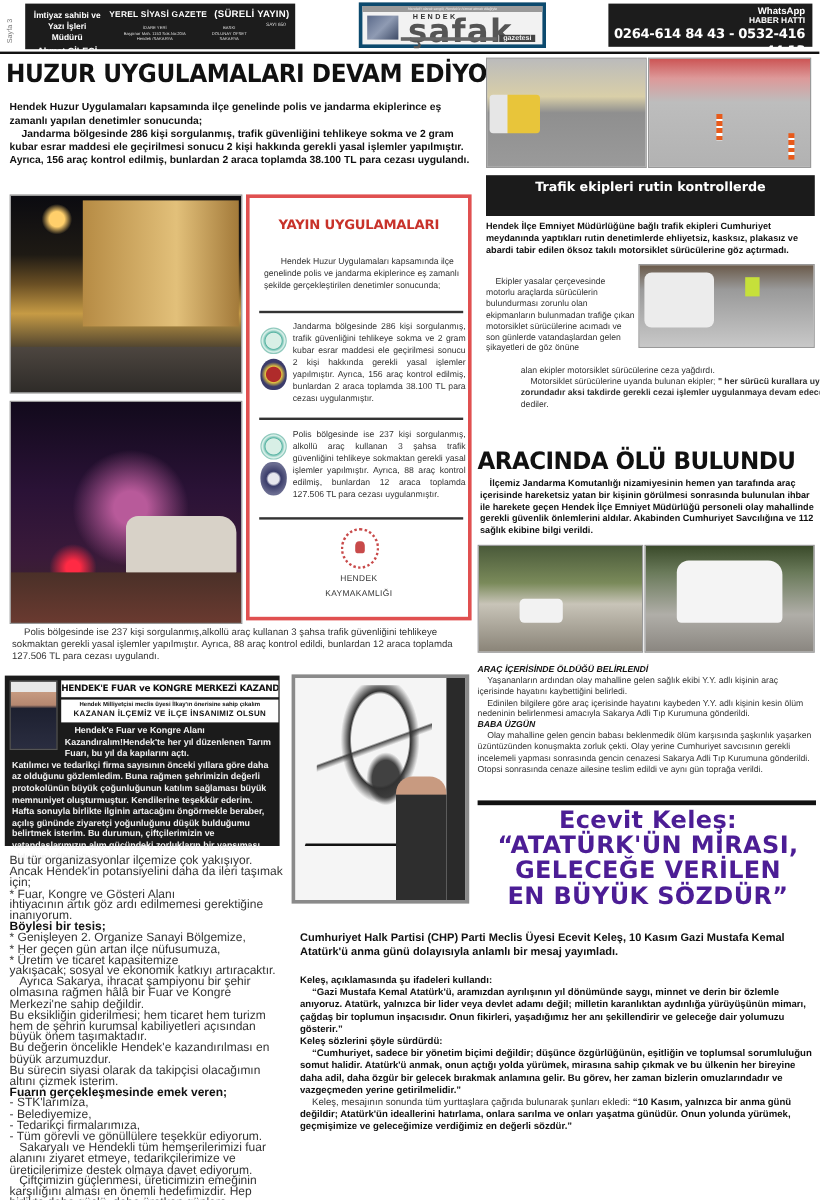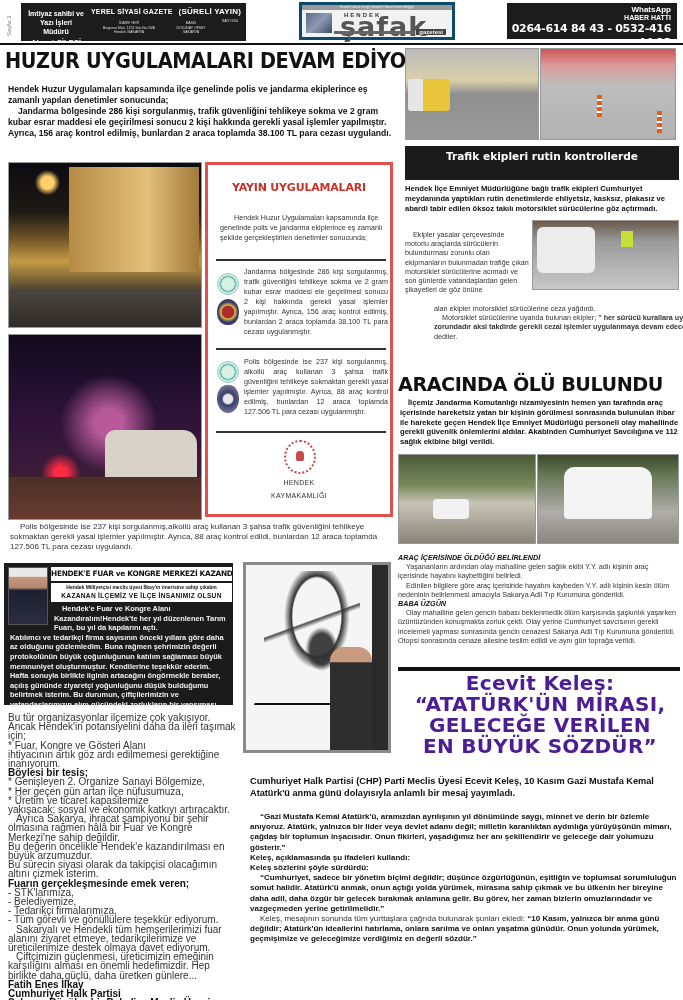--- a/index.html
+++ b/index.html
@@ -219,20 +219,21 @@
   <div>Bu tür organizasyonlar ilçemize çok yakışıyor.</div>
   <div>Ancak Hendek'in potansiyelini daha da ileri taşımak için;</div>
   <div>* Fuar, Kongre ve Gösteri Alanı</div>
   <div>ihtiyacının artık göz ardı edilmemesi gerektiğine inanıyorum.</div>
   <div class="bold">Böylesi bir tesis;</div>
   <div>* Genişleyen 2. Organize Sanayi Bölgemize,</div>
   <div>* Her geçen gün artan ilçe nüfusumuza,</div>
   <div>* Üretim ve ticaret kapasitemize</div>
   <div>yakışacak; sosyal ve ekonomik katkıyı artıracaktır.</div>
   <div class="ind">Ayrıca Sakarya, ihracat şampiyonu bir şehir olmasına rağmen hâlâ bir Fuar ve Kongre Merkezi'ne sahip değildir.</div>
+  <div>Bu eksikliğin giderilmesi; hem ticaret hem turizm hem de şehrin kurumsal kabiliyetleri açısından büyük önem taşımaktadır.</div>
   <div>Bu değerin öncelikle Hendek'e kazandırılması en büyük arzumuzdur.</div>
   <div>Bu sürecin siyasi olarak da takipçisi olacağımın altını çizmek isterim.</div>
   <div class="bold">Fuarın gerçekleşmesinde emek veren;</div>
   <div>- STK'larımıza,</div>
   <div>- Belediyemize,</div>
   <div>- Tedarikçi firmalarımıza,</div>
   <div>- Tüm görevli ve gönüllülere teşekkür ediyorum.</div>
   <div class="ind">Sakaryalı ve Hendekli tüm hemşerilerimizi fuar alanını ziyaret etmeye, tedarikçilerimize ve üreticilerimize destek olmaya davet ediyorum.</div>
   <div class="ind">Çiftçimizin güçlenmesi, üreticimizin emeğinin karşılığını alması en önemli hedefimizdir. Hep birlikte daha güçlü, daha üretken günlere...</div>
   <div class="bold">Fatih Enes İlkay</div>
@@ -290,18 +291,18 @@
 <div class="block acc-rule"></div>
 
 <h2 class="block hl ece-title">
   <div>Ecevit Keleş:</div>
   <div>“ATATÜRK'ÜN MİRASI,</div>
   <div>GELECEĞE VERİLEN</div>
   <div>EN BÜYÜK SÖZDÜR”</div>
 </h2>
 <div class="block ece-lede">Cumhuriyet Halk Partisi (CHP) Parti Meclis Üyesi Ecevit Keleş, 10 Kasım Gazi Mustafa Kemal Atatürk'ü anma günü dolayısıyla anlamlı bir mesaj yayımladı.</div>
 <div class="block ece-body">
+  <div class="b">Keleş, açıklamasında şu ifadeleri kullandı:</div>
   <div class="b ind">“Gazi Mustafa Kemal Atatürk'ü, aramızdan ayrılışının yıl dönümünde saygı, minnet ve derin bir özlemle anıyoruz. Atatürk, yalnızca bir lider veya devlet adamı değil; milletin karanlıktan aydınlığa yürüyüşünün mimarı, çağdaş bir toplumun inşacısıdır. Onun fikirleri, yaşadığımız her anı şekillendirir ve geleceğe dair yolumuzu gösterir.”</div>
-  <div class="b">Keleş, açıklamasında şu ifadeleri kullandı:</div>
   <div class="b">Keleş sözlerini şöyle sürdürdü:</div>
   <div class="b ind">“Cumhuriyet, sadece bir yönetim biçimi değildir; düşünce özgürlüğünün, eşitliğin ve toplumsal sorumluluğun somut halidir. Atatürk'ü anmak, onun açtığı yolda yürümek, mirasına sahip çıkmak ve bu ülkenin her bireyine daha adil, daha özgür bir gelecek bırakmak anlamına gelir. Bu görev, her zaman bizlerin omuzlarındadır ve vazgeçmeden yerine getirilmelidir.”</div>
   <div class="ind"><span class="norm">Keleş, mesajının sonunda tüm yurttaşlara çağrıda bulunarak şunları ekledi: </span><span class="b">“10 Kasım, yalnızca bir anma günü değildir; Atatürk'ün ideallerini hatırlama, onlara sarılma ve onları yaşatma günüdür. Onun yolunda yürümek, geçmişimize ve geleceğimize verdiğimiz en değerli sözdür.”</span></div>
 </div>
 
 </body></html>

